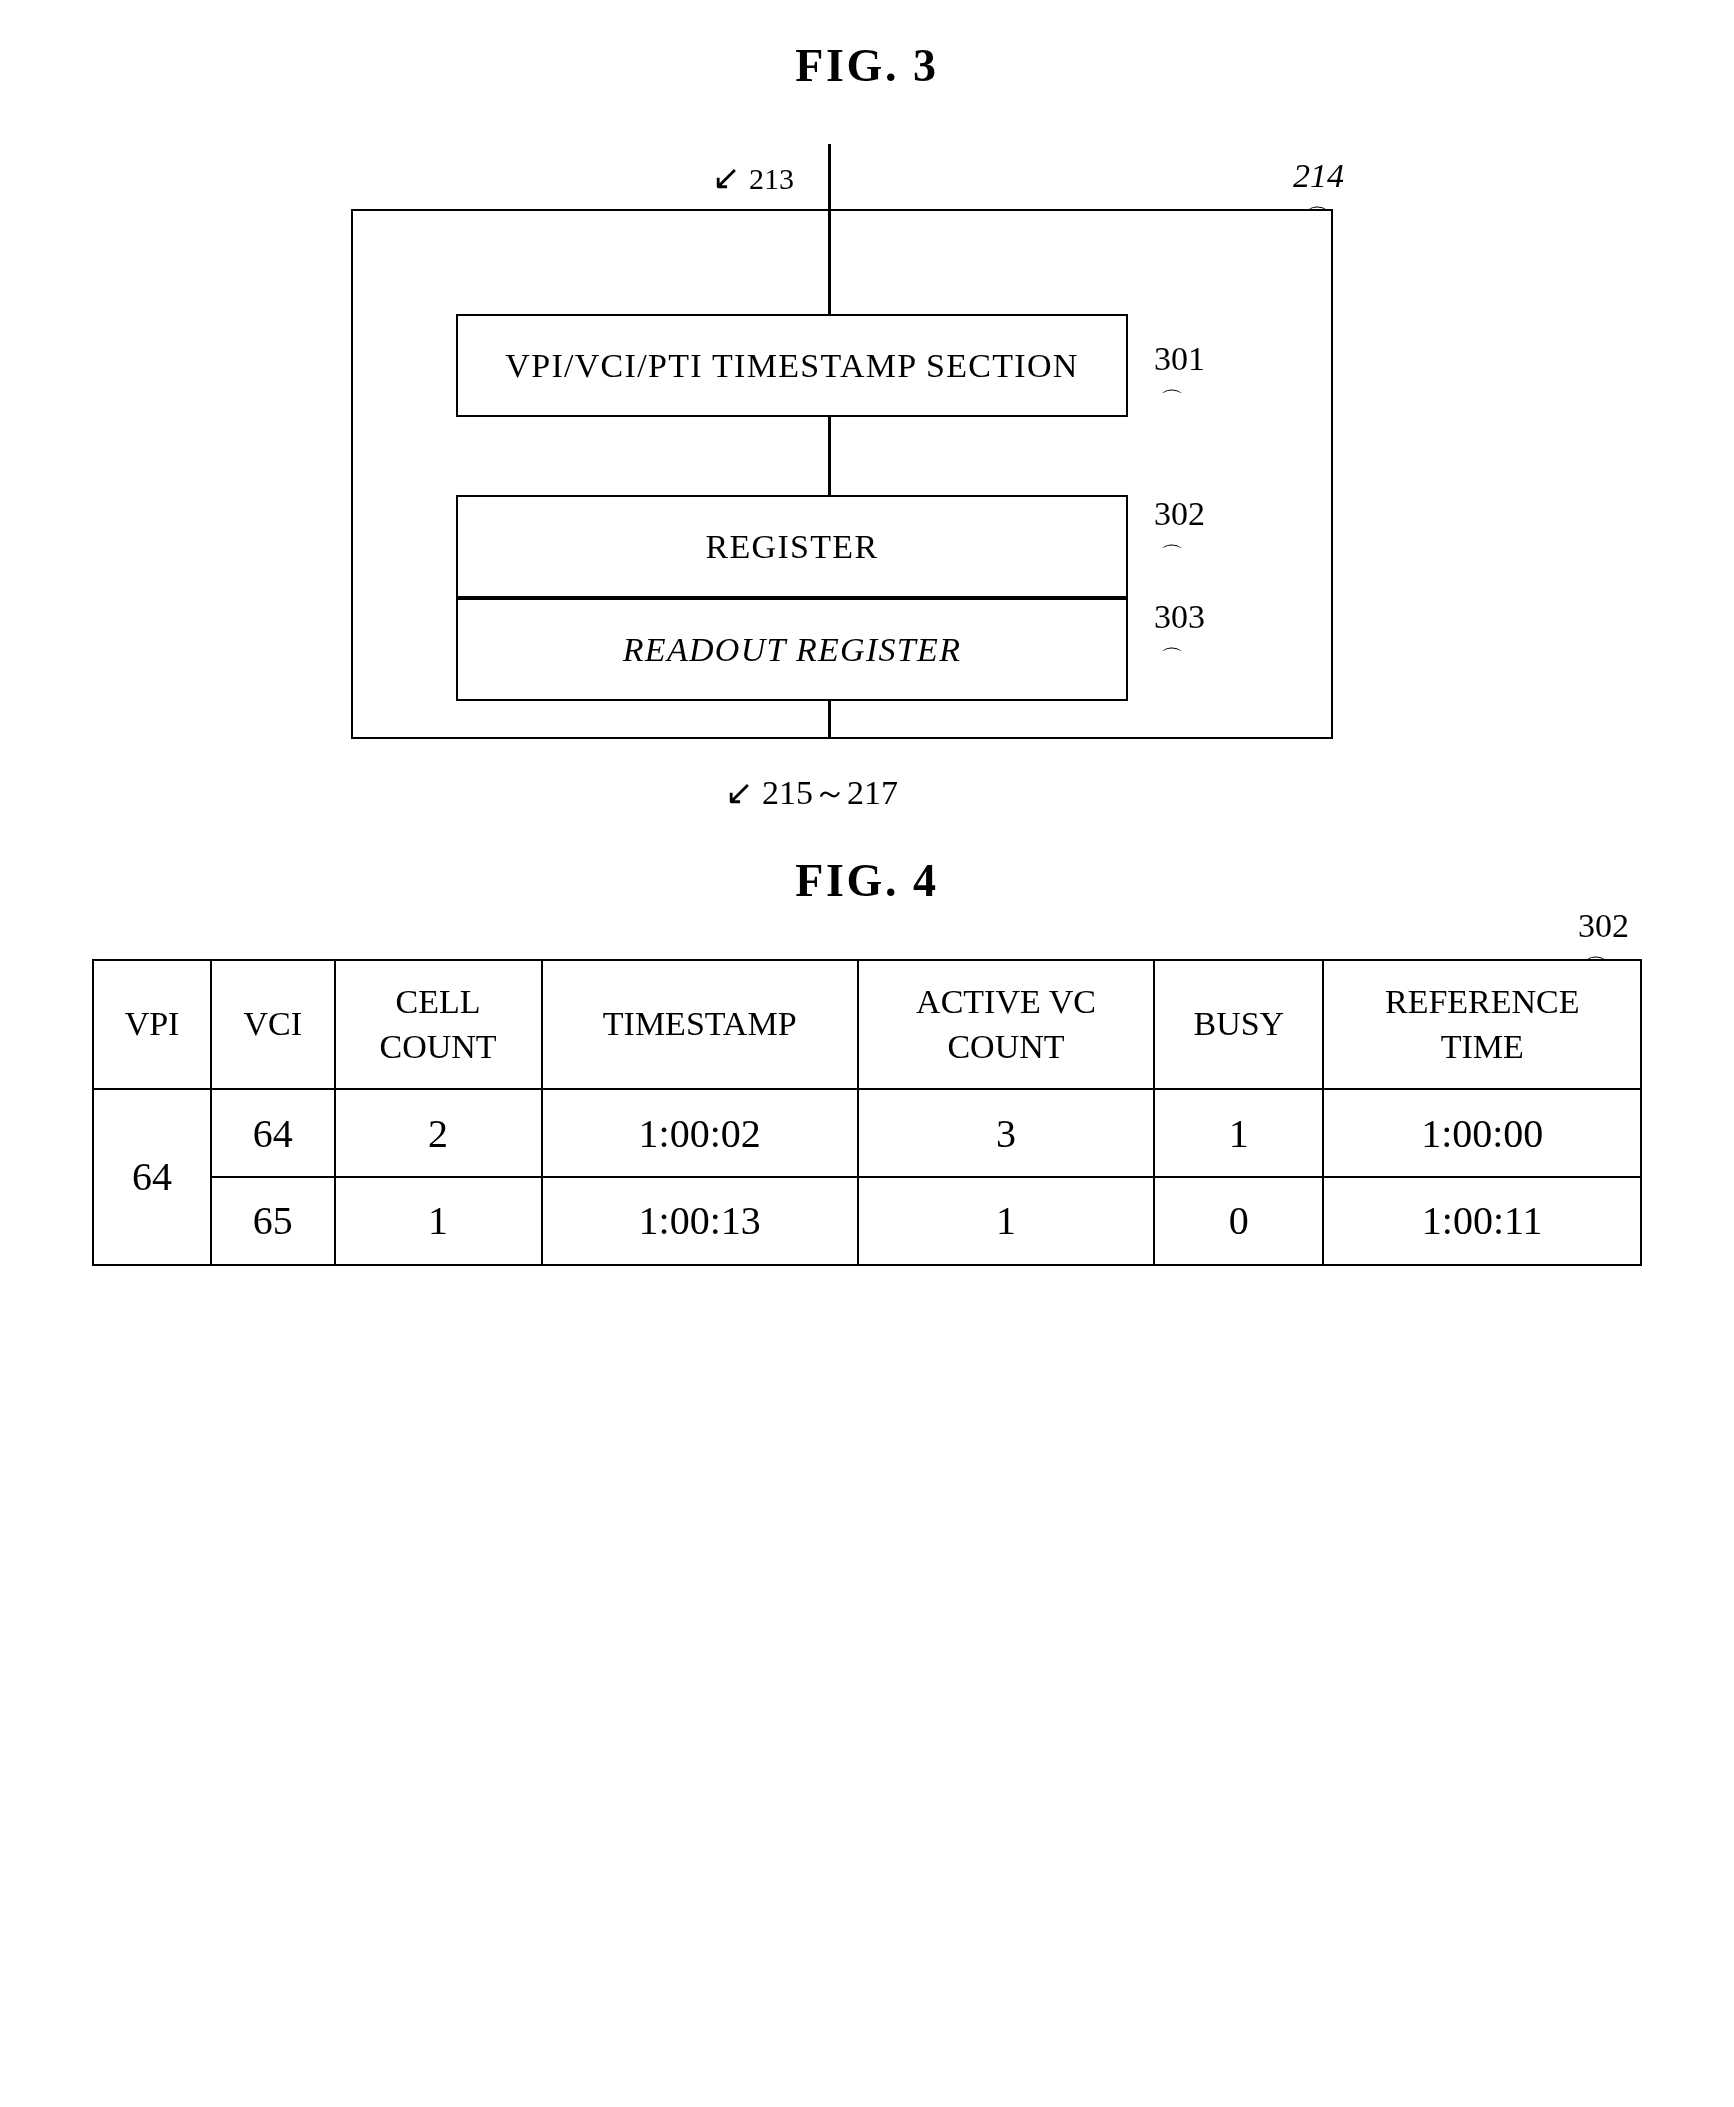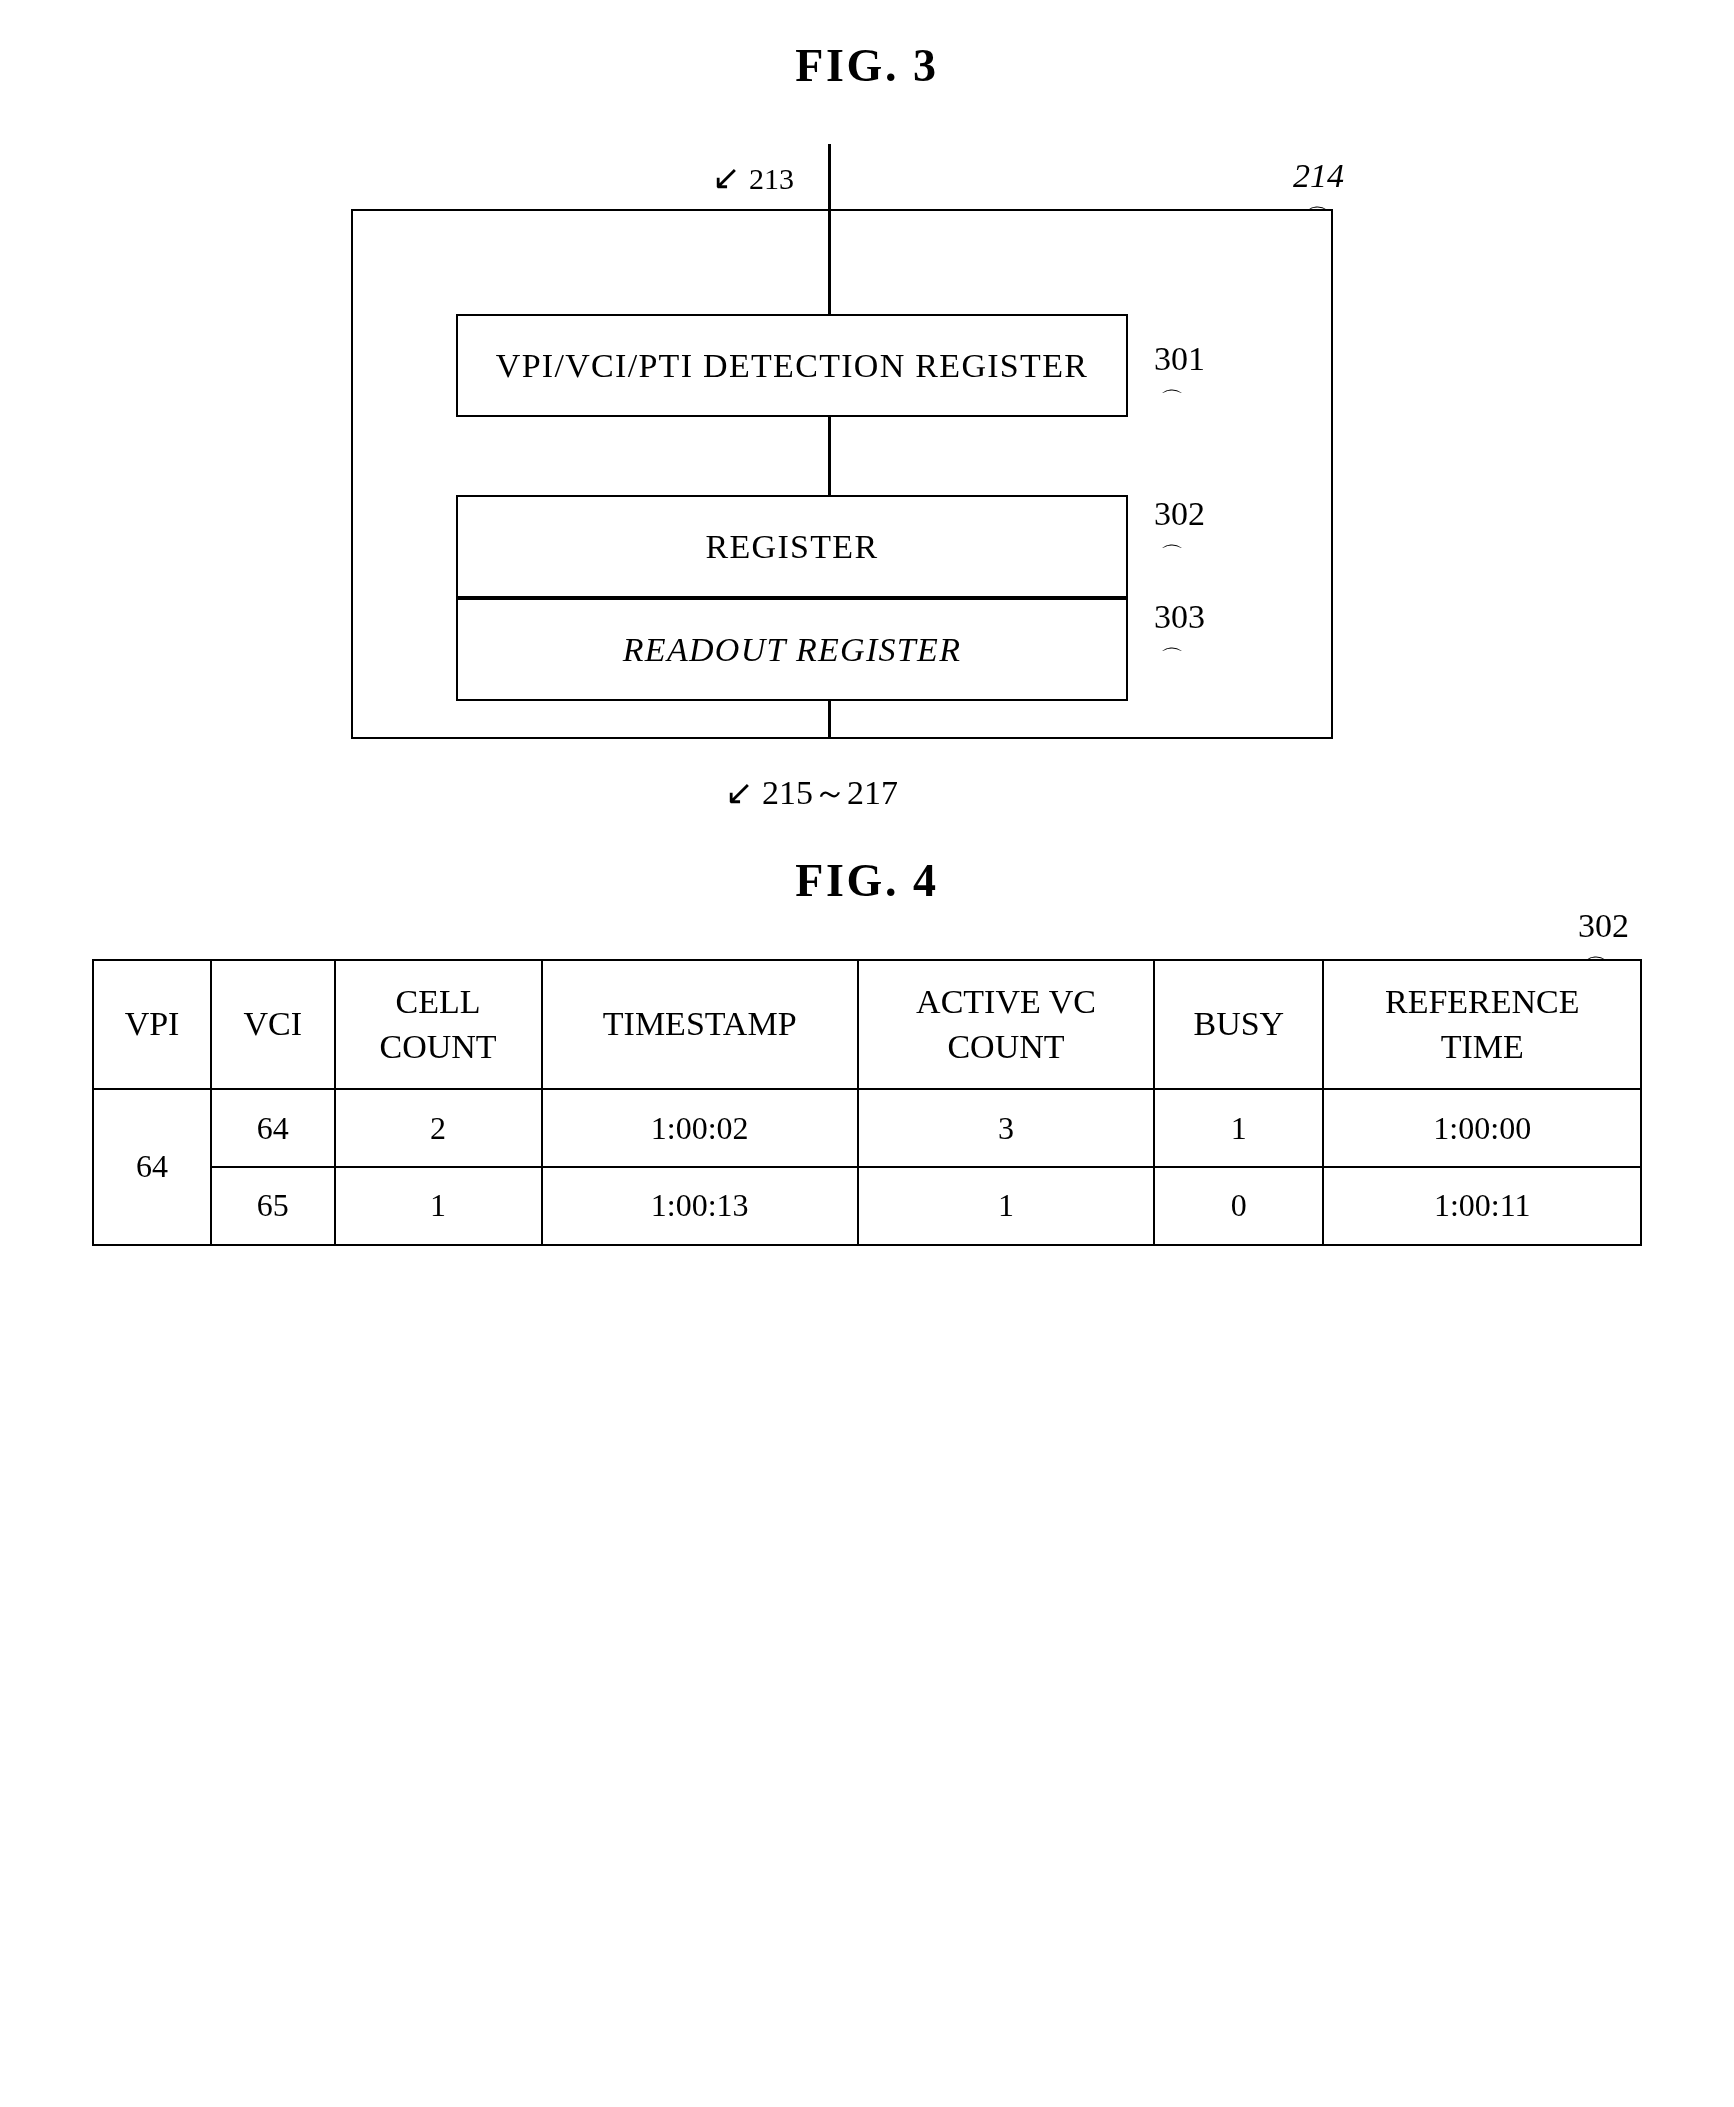--- a/index.html
+++ b/index.html
@@ -171,21 +171,21 @@
       font-size: 34px;
     }
 
     .data-table thead tr th {
       font-weight: normal;
       font-size: 34px;
       line-height: 1.3;
     }
 
     .data-table tbody tr td {
-      font-size: 32px;
+      font-size: 40px;
       margin-top: 33px;
     }
 
   </style>
 </head>
 <body>
 
 <div class="page-container">
 
   <div class="fig3-section">
@@ -203,21 +203,21 @@
         <span style="font-size:34px;font-style:italic;">214</span>
         <br>
         <span style="font-size:23px; margin-left: 13px;">⌒</span>
       </div>
 
       <div class="center-line"></div>
 
       <div class="outer-box">
 
         <div class="inner-box detection-box">
-          <span class="inner-box-label">VPI/VCI/PTI DETECTION REGISTER</span>
+          <span class="inner-box-label">VPI/VCI/PTI TIMESTAMP SECTION</span>
         </div>
 
         <div class="inner-box register-box">
           <span class="inner-box-label">REGISTER</span>
         </div>
 
         <div class="inner-box readout-box">
           <span class="inner-box-label">READOUT REGISTER</span>
         </div>
 

